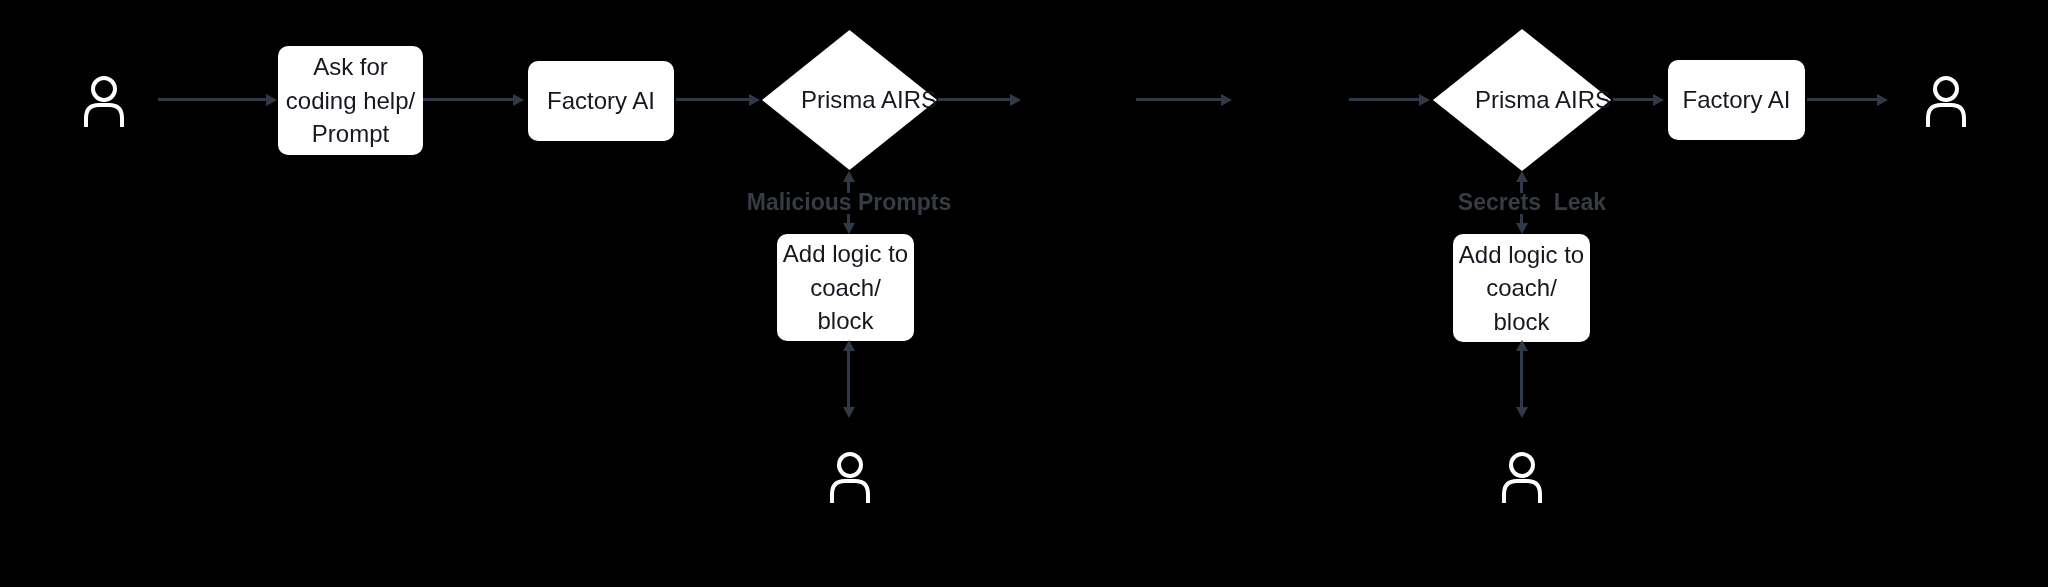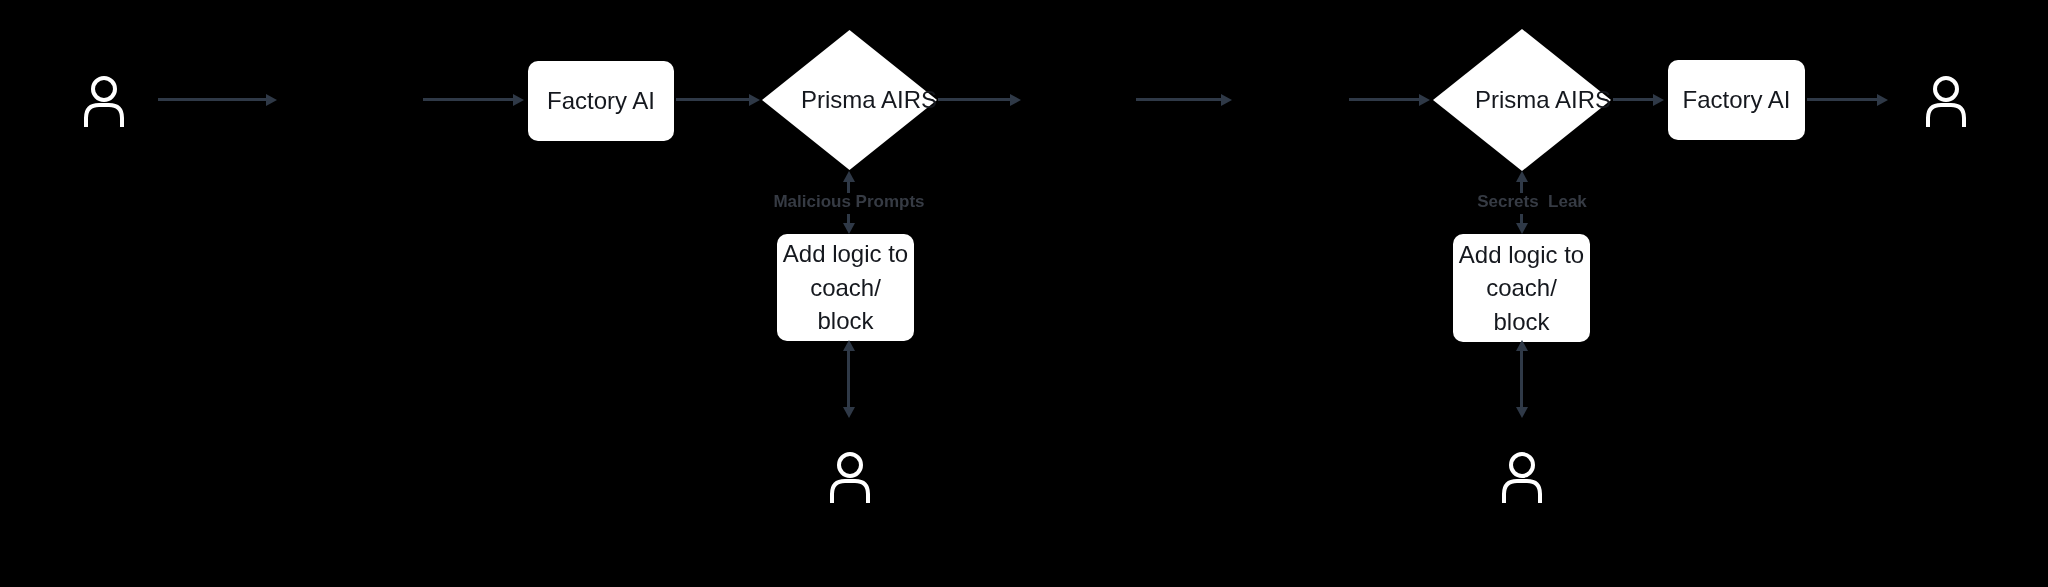--- a/index.html
+++ b/index.html
@@ -19,21 +19,21 @@
     position:absolute;background:var(--node-bg);border-radius:10px;
     display:flex;align-items:center;justify-content:center;text-align:center;
     color:var(--node-text);font-size:24px;line-height:1.4;
   }
   .node-label{white-space:pre-line;}
   .diamond{position:absolute;display:flex;align-items:center;justify-content:flex-end;text-align:center;}
   .diamond svg{position:absolute;left:0;top:0;width:100%;height:100%;}
   .diamond .dlabel{position:relative;color:var(--node-text);font-size:24px;}
   .edge-label{
     position:absolute;transform:translate(-50%,-50%);
-    color:var(--edge-label);font-weight:700;font-size:17px;white-space:pre;
+    color:var(--edge-label);font-weight:700;font-size:23px;white-space:pre;
   }
   .harrow{position:absolute;height:3px;background:var(--arrow);}
   .harrow .head-r{
     position:absolute;right:-11px;top:50%;transform:translateY(-50%);
     width:0;height:0;border-left:11px solid var(--arrow);
     border-top:6px solid transparent;border-bottom:6px solid transparent;
   }
   .varrow{position:absolute;width:3px;background:var(--arrow);}
   .varrow .head-u{
     position:absolute;top:-10px;left:50%;transform:translateX(-50%);
@@ -57,20 +57,25 @@
     <svg viewBox="0 0 44 52" fill="none" stroke="currentColor" stroke-width="4">
       <circle cx="22" cy="13" r="11"></circle>
       <path d="M4 51 V42 Q4 29 17 29 H27 Q40 29 40 42 V51"></path>
     </svg>
   </div>
 
   <div class="harrow" style="left:158px;top:98px;width:108px;">
     <span class="head-r"></span>
   </div>
 
+  <div class="node" style="left:278px;top:46px;width:145px;height:109px;">
+    <span class="node-label">Ask for
+coding help/
+Prompt</span>
+  </div>
 
   <div class="harrow" style="left:423px;top:98px;width:90px;">
     <span class="head-r"></span>
   </div>
 
   <div class="node" style="left:528px;top:61px;width:146px;height:80px;">
     <span class="node-label">Factory AI</span>
   </div>
 
   <div class="harrow" style="left:676px;top:98px;width:73px;">

